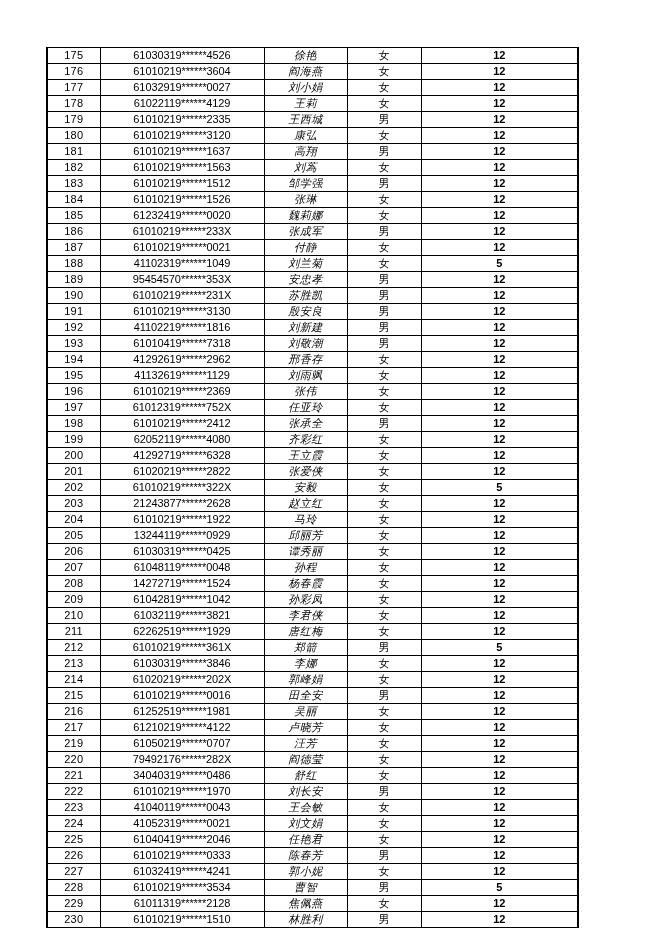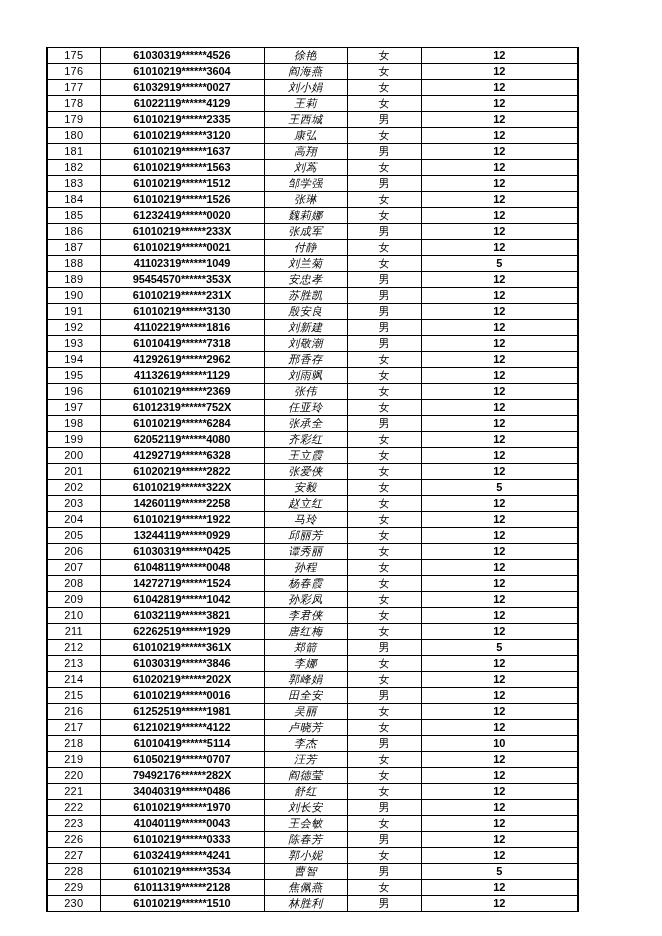--- a/index.html
+++ b/index.html
@@ -41,21 +41,21 @@
     white-space: nowrap;
     overflow: hidden;
   }
   col.c-index { width: 53px; }
   col.c-id    { width: 164px; }
   col.c-name  { width: 83px; }
   col.c-sex   { width: 74px; }
   col.c-months{ width: 157px; }
 
   td.cell-index  { font-size: 11px; letter-spacing: 0.2px; }
-  td.cell-id     { font-size: 11px; letter-spacing: -0.1px; font-weight: 700; }
+  td.cell-id     { font-size: 11px; letter-spacing: -0.1px; font-weight: 400; }
   td.cell-name   { font-size: 10.5px; color: #4a4a4a; letter-spacing: 0.5px; font-style: italic; }
   td.cell-sex    { font-size: 10.5px; color: #3c3c3c; }
   td.cell-months { font-size: 11px; font-weight: bold; }
 
   tr.row-top td { border-top: 2px solid #000000; margin-top: 44px; }
   tr.row-bold-above td { border-top: 2px solid #000000; }
 
   #sheet-table td:first-child { border-left: 2px solid #000000; }
   #sheet-table td:last-child  { border-right: 2px solid #000000; }
 </style>
@@ -228,21 +228,21 @@
         </tr>
         <tr>
           <td class="cell-index">197</td>
           <td class="cell-id">61012319******752X</td>
           <td class="cell-name">任亚玲</td>
           <td class="cell-sex">女</td>
           <td class="cell-months">12</td>
         </tr>
         <tr>
           <td class="cell-index">198</td>
-          <td class="cell-id">61010219******6284</td>
+          <td class="cell-id">61010219******2412</td>
           <td class="cell-name">张承全</td>
           <td class="cell-sex">男</td>
           <td class="cell-months">12</td>
         </tr>
         <tr>
           <td class="cell-index">199</td>
           <td class="cell-id">62052119******4080</td>
           <td class="cell-name">齐彩红</td>
           <td class="cell-sex">女</td>
           <td class="cell-months">12</td>
@@ -263,21 +263,21 @@
         </tr>
         <tr>
           <td class="cell-index">202</td>
           <td class="cell-id">61010219******322X</td>
           <td class="cell-name">安毅</td>
           <td class="cell-sex">女</td>
           <td class="cell-months">5</td>
         </tr>
         <tr>
           <td class="cell-index">203</td>
-          <td class="cell-id">14260119******2258</td>
+          <td class="cell-id">21243877******2628</td>
           <td class="cell-name">赵立红</td>
           <td class="cell-sex">女</td>
           <td class="cell-months">12</td>
         </tr>
         <tr>
           <td class="cell-index">204</td>
           <td class="cell-id">61010219******1922</td>
           <td class="cell-name">马玲</td>
           <td class="cell-sex">女</td>
           <td class="cell-months">12</td>
@@ -367,27 +367,20 @@
           <td class="cell-months">12</td>
         </tr>
         <tr>
           <td class="cell-index">217</td>
           <td class="cell-id">61210219******4122</td>
           <td class="cell-name">卢晓芳</td>
           <td class="cell-sex">女</td>
           <td class="cell-months">12</td>
         </tr>
         <tr>
-          <td class="cell-index">218</td>
-          <td class="cell-id">61010419******5114</td>
-          <td class="cell-name">李杰</td>
-          <td class="cell-sex">男</td>
-          <td class="cell-months">10</td>
-        </tr>
-        <tr>
           <td class="cell-index">219</td>
           <td class="cell-id">61050219******0707</td>
           <td class="cell-name">汪芳</td>
           <td class="cell-sex">女</td>
           <td class="cell-months">12</td>
         </tr>
         <tr>
           <td class="cell-index">220</td>
           <td class="cell-id">79492176******282X</td>
           <td class="cell-name">阎德莹</td>
@@ -405,20 +398,34 @@
           <td class="cell-index">222</td>
           <td class="cell-id">61010219******1970</td>
           <td class="cell-name">刘长安</td>
           <td class="cell-sex">男</td>
           <td class="cell-months">12</td>
         </tr>
         <tr>
           <td class="cell-index">223</td>
           <td class="cell-id">41040119******0043</td>
           <td class="cell-name">王会敏</td>
+          <td class="cell-sex">女</td>
+          <td class="cell-months">12</td>
+        </tr>
+        <tr>
+          <td class="cell-index">224</td>
+          <td class="cell-id">41052319******0021</td>
+          <td class="cell-name">刘文娟</td>
+          <td class="cell-sex">女</td>
+          <td class="cell-months">12</td>
+        </tr>
+        <tr>
+          <td class="cell-index">225</td>
+          <td class="cell-id">61040419******2046</td>
+          <td class="cell-name">任艳君</td>
           <td class="cell-sex">女</td>
           <td class="cell-months">12</td>
         </tr>
         <tr>
           <td class="cell-index">226</td>
           <td class="cell-id">61010219******0333</td>
           <td class="cell-name">陈春芳</td>
           <td class="cell-sex">男</td>
           <td class="cell-months">12</td>
         </tr>

